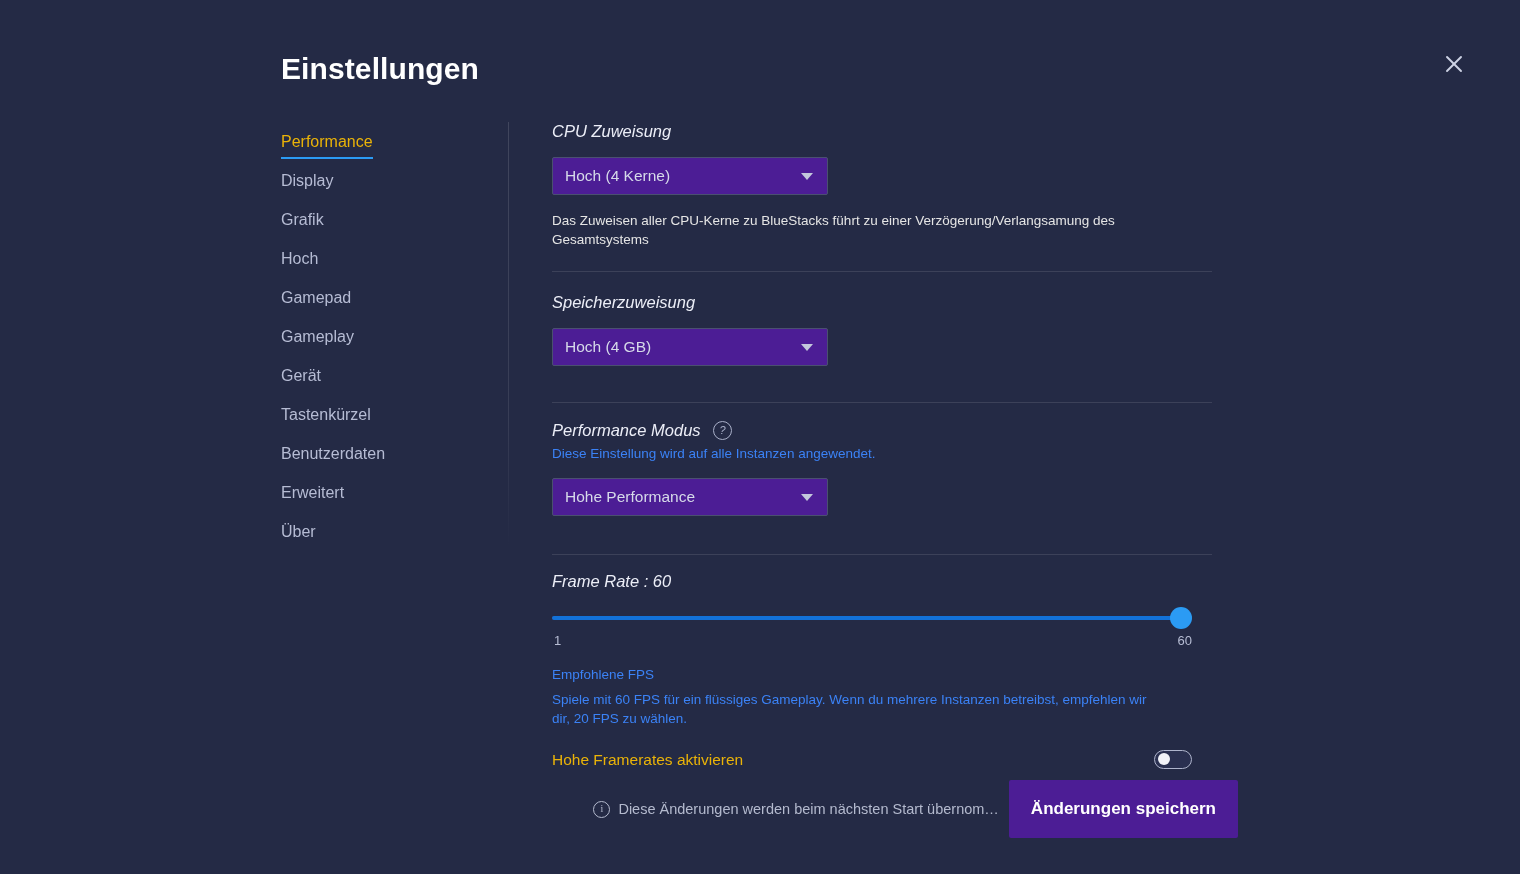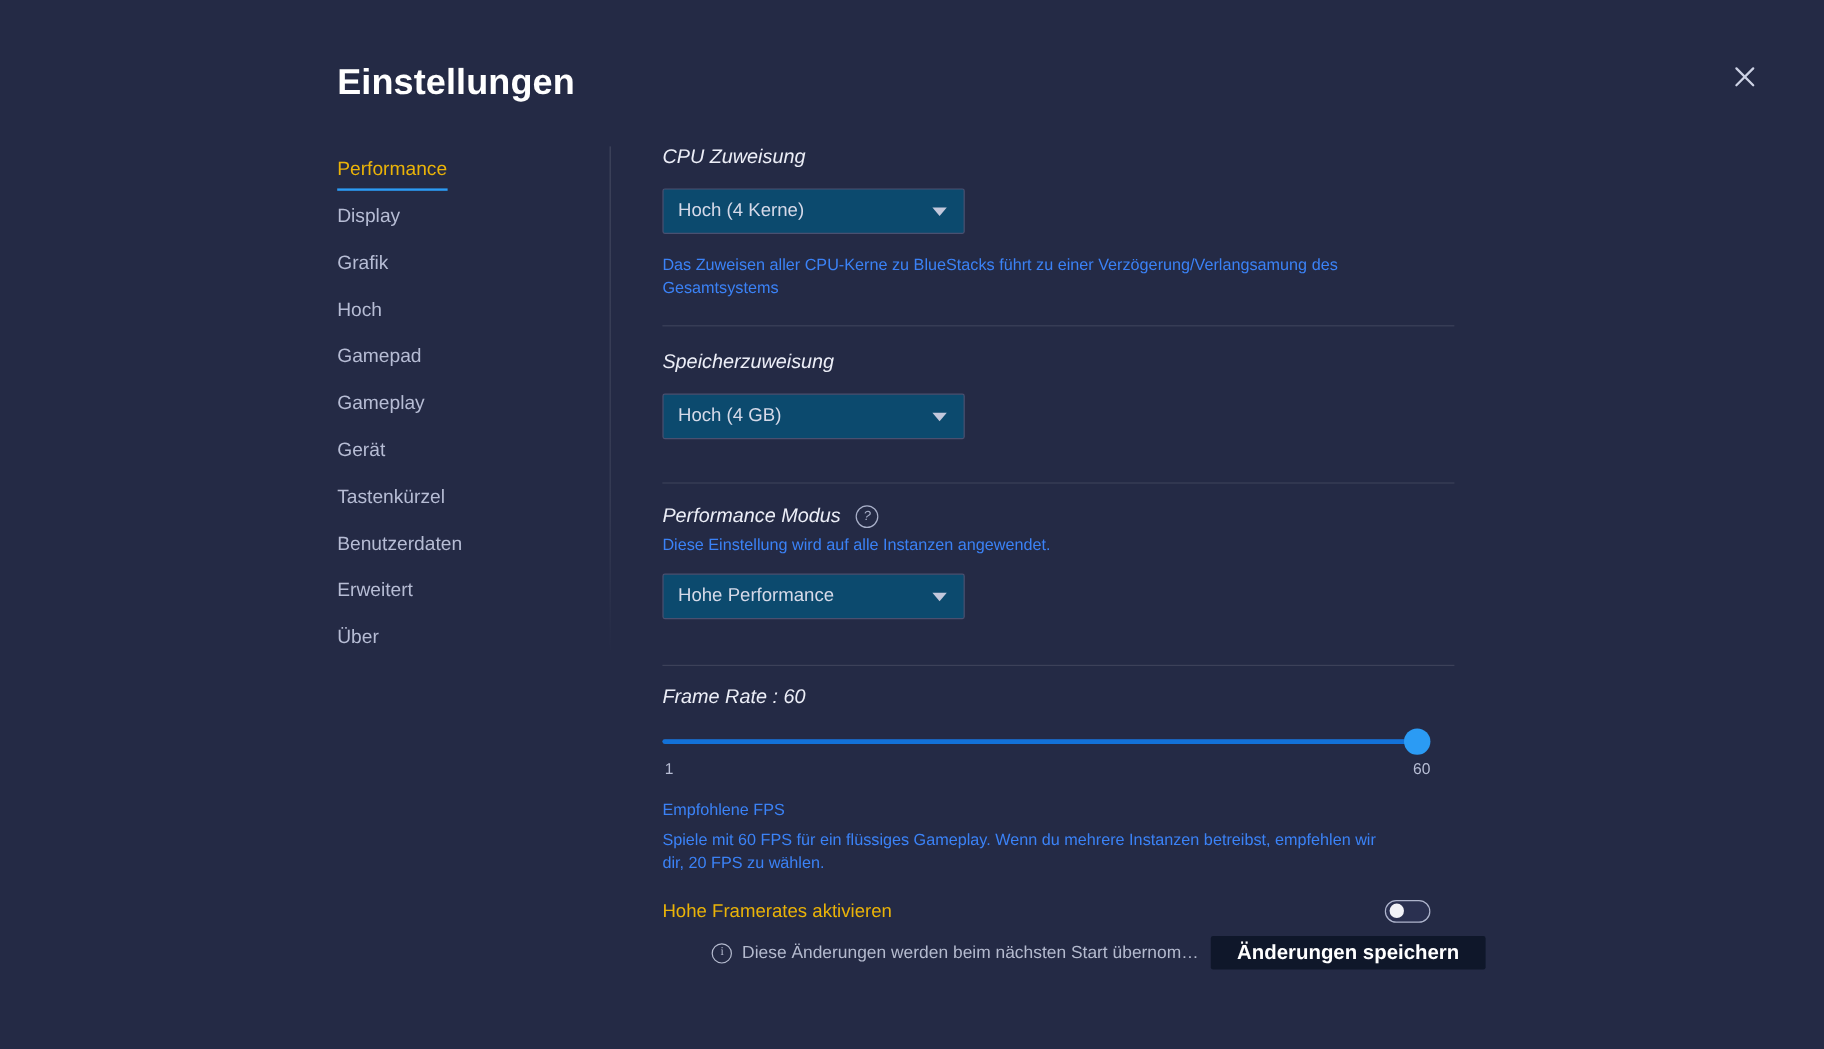--- a/index.html
+++ b/index.html
@@ -83,24 +83,24 @@
     top: 122px;
     width: 660px;
   }
   .section-label {
     font-size: 16.5px;
     color: #eceef7;
     margin: 0 0 16px 0;
     font-style: italic;
   }
   .dropdown {
-    width: 252px;
+    width: 276px;
     height: 38px;
     box-sizing: border-box;
-    background: #0c4a6e;
+    background: #4c1d95;
     border: 1px solid #4a5070;
     border-radius: 2px;
     display: flex;
     align-items: center;
     padding: 0 12px;
     cursor: pointer;
     position: relative;
   }
   .dropdown .dd-value {
     font-size: 15.5px;
@@ -108,21 +108,21 @@
     flex: 1;
   }
   .caret {
     width: 0; height: 0;
     border-left: 6px solid transparent;
     border-right: 6px solid transparent;
     border-top: 7px solid #c3c8dc;
     margin-right: 2px;
   }
   .warn-text {
-    color: #3b82f6;
+    color: #e5e5e5;
     font-size: 13.5px;
     line-height: 19px;
     margin-top: 16px;
     width: 640px;
   }
   .divider {
     height: 1px;
     background: rgba(255,255,255,.11);
     margin: 0;
     width: 660px;
@@ -234,27 +234,27 @@
     justify-content: center;
     width: 15px; height: 15px;
     border: 1.2px solid #b4bace;
     border-radius: 50%;
     font-size: 10px;
     margin-right: 8px;
     line-height: 1;
     font-family: "Liberation Serif", serif;
   }
   #save-btn {
-    background: #0f172a;
+    background: #4c1d95;
     color: #ffffff;
     font-size: 17px;
     font-weight: bold;
     border: none;
     border-radius: 2px;
-    height: 28px;
+    height: 58px;
     padding: 0 22px;
     cursor: pointer;
     font-family: "Liberation Sans", sans-serif;
   }
 </style>
 </head>
 <body>
 
 <div id="close-btn">
   <svg width="20" height="20" viewBox="0 0 20 20">

